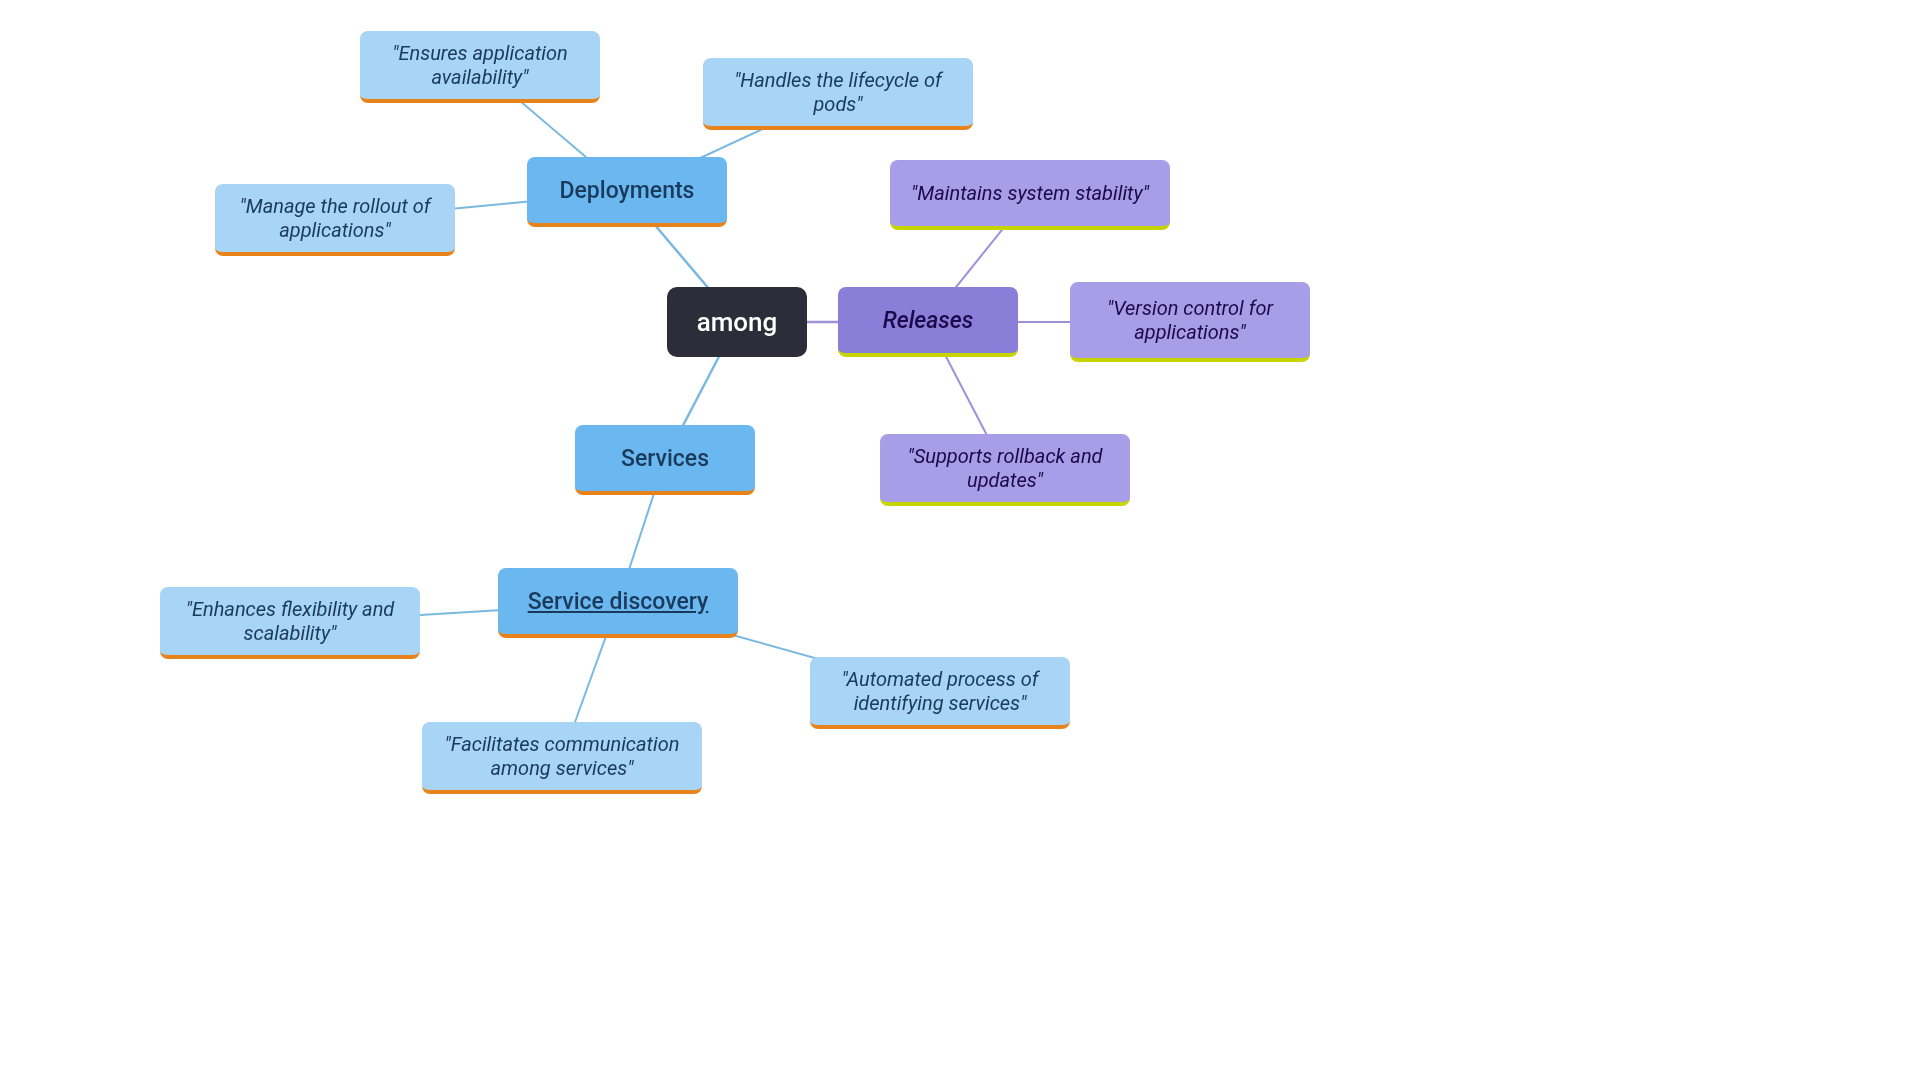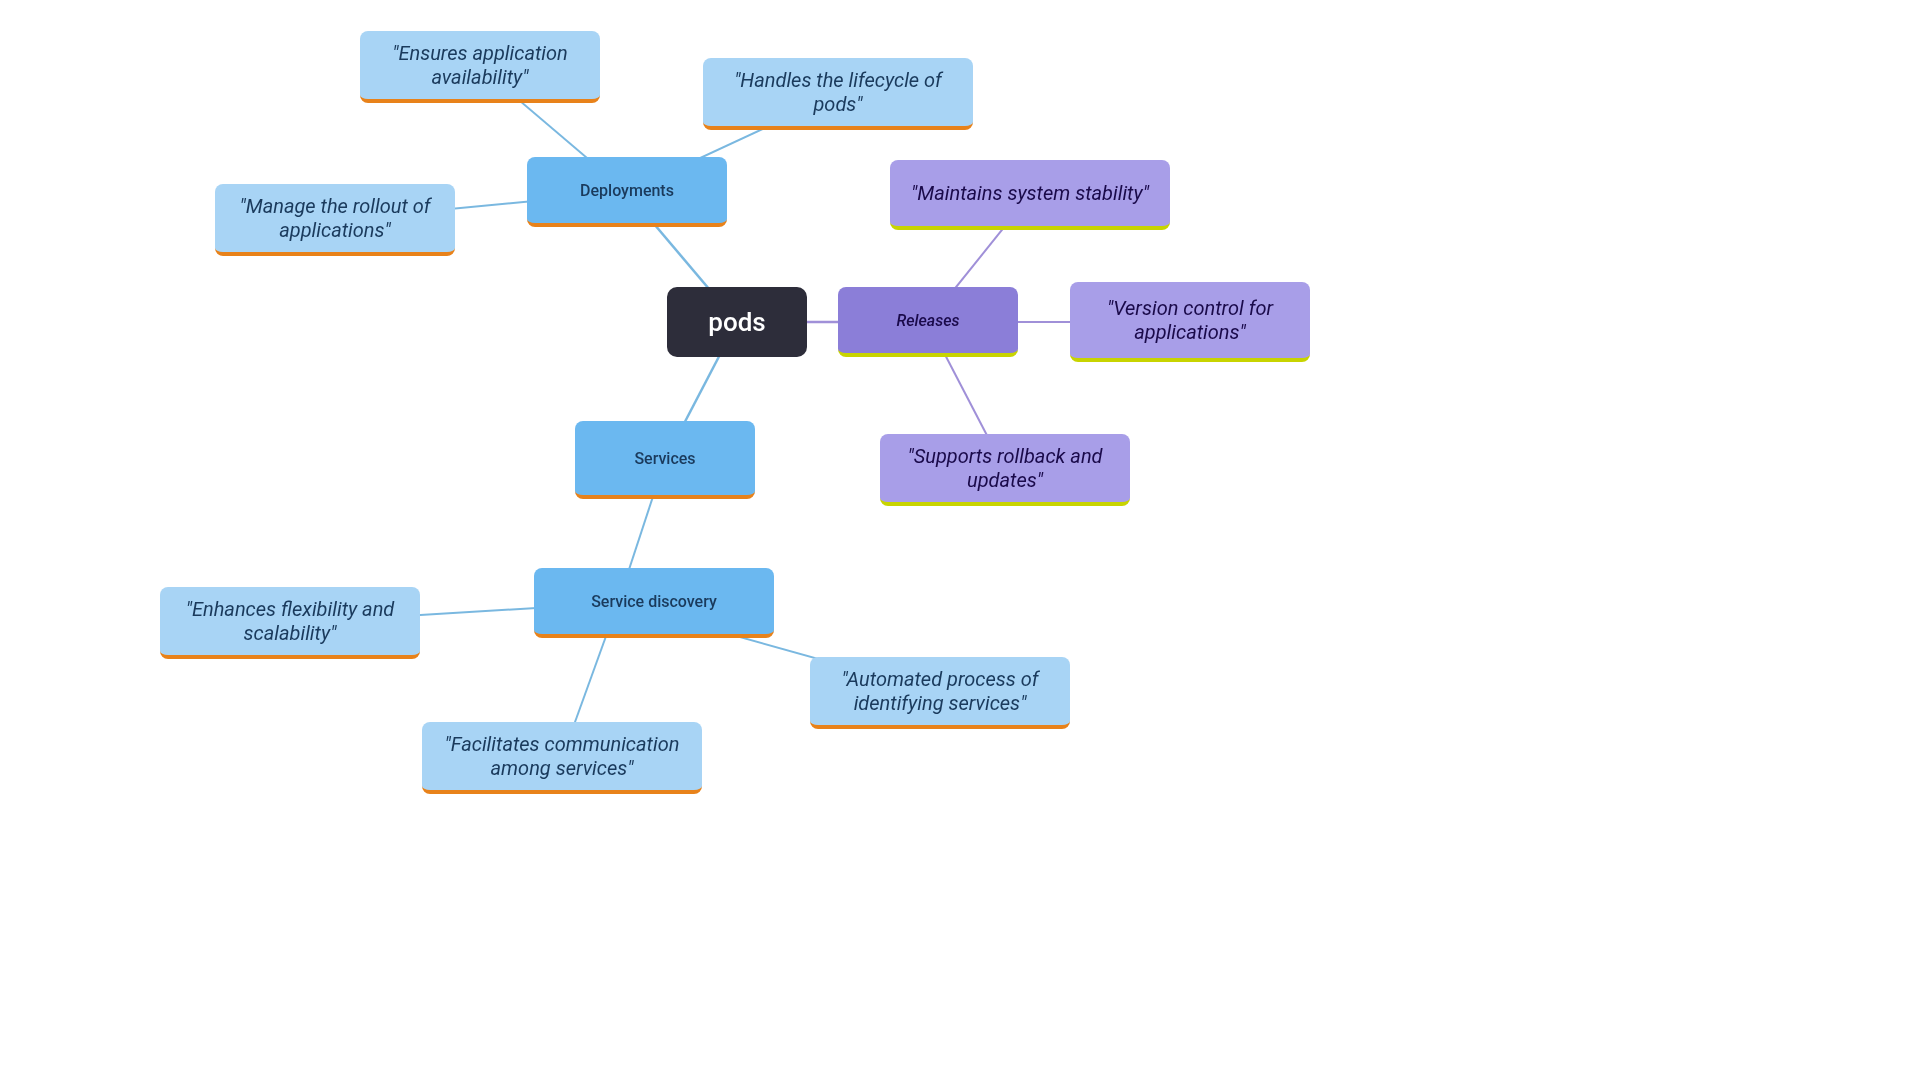--- a/index.html
+++ b/index.html
@@ -23,21 +23,21 @@
       height: 1080px;
       pointer-events: none;
     }
     .node {
       position: absolute;
       border-radius: 8px;
       display: flex;
       align-items: center;
       justify-content: center;
       text-align: center;
-      font-size: 16px;
+      font-size: 23px;
       font-weight: 500;
       padding: 10px 14px;
       transform: translate(-50%, -50%);
     }
     .node-root {
       background: #2d2d3a;
       color: #ffffff;
       font-size: 26px;
       border-radius: 10px;
       width: 140px;
@@ -65,21 +65,21 @@
       background: #a89ee8;
       color: #1a0a4a;
       border-bottom: 4px solid #c8d400;
       font-size: 20px;
       font-weight: 400;
       font-style: italic;
     }
 
     
     .node-deployments { width: 200px; height: 70px; }
-    .node-services { width: 180px; height: 78px; }
+    .node-services { width: 180px; height: 70px; }
     .node-releases { width: 180px; height: 70px; }
     .node-service-discovery { width: 240px; height: 70px; }
     .node-desc { width: 260px; min-height: 70px; }
   </style>
 </head>
 <body>
 
 <div class="diagram-container">
 
   <svg class="lines">
@@ -104,29 +104,29 @@
 
     <line x1="665" y1="460" x2="618" y2="603" stroke="#7ab8e0" stroke-width="2"></line>
 
     <line x1="618" y1="603" x2="290" y2="623" stroke="#7ab8e0" stroke-width="2"></line>
 
     <line x1="618" y1="603" x2="940" y2="693" stroke="#7ab8e0" stroke-width="2"></line>
 
     <line x1="618" y1="603" x2="562" y2="758" stroke="#7ab8e0" stroke-width="2"></line>
   </svg>
 
-  <div class="node node-root" style="left:737px; top:322px;">pods</div>
+  <div class="node node-root" style="left:737px; top:322px;">among</div>
 
   <div class="node node-blue node-deployments" style="left:627px; top:192px;">Deployments</div>
 
   <div class="node node-blue node-services" style="left:665px; top:460px;">Services</div>
 
   <div class="node node-purple node-releases" style="left:928px; top:322px;font-style:italic;">Releases</div>
 
-  <div class="node node-blue node-service-discovery" style="left:654px; top:603px;">Service discovery</div>
+  <div class="node node-blue node-service-discovery" style="left:618px; top:603px;text-decoration:underline;">Service discovery</div>
 
   <div class="node node-desc-blue node-desc" style="left:480px; top:67px; width:240px;">"Ensures application availability"</div>
 
   <div class="node node-desc-blue node-desc" style="left:838px; top:94px; width:270px;">"Handles the lifecycle of pods"</div>
 
   <div class="node node-desc-blue node-desc" style="left:335px; top:220px; width:240px;">"Manage the rollout of applications"</div>
 
   <div class="node node-desc-purple node-desc" style="left:1030px; top:195px; width:280px;">"Maintains system stability"</div>
 
   <div class="node node-desc-purple node-desc" style="left:1190px; top:322px; width:240px; min-height:80px;">"Version control for applications"</div>

